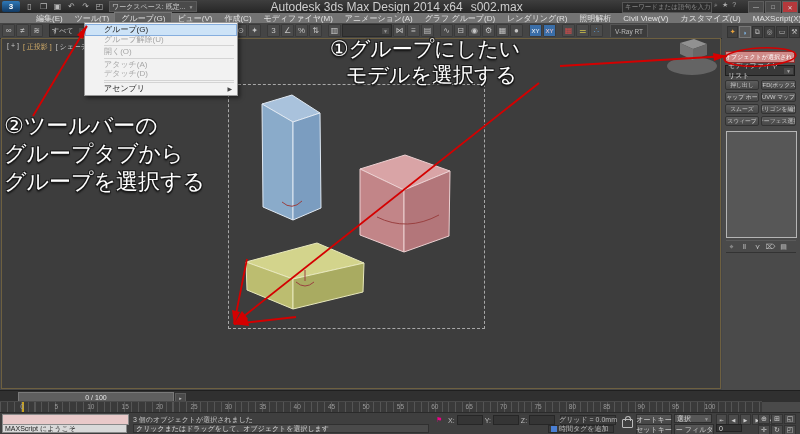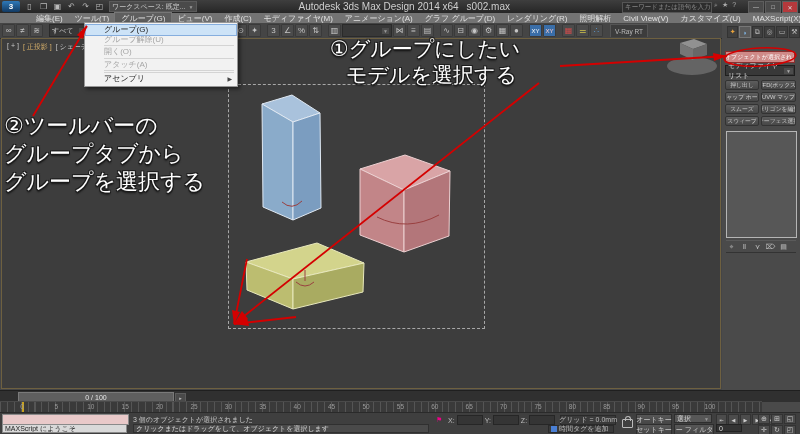--- a/index.html
+++ b/index.html
@@ -10,21 +10,21 @@
   #titlebar{position:absolute;left:0;top:0;width:800px;height:13px;
     background:linear-gradient(#3e3e3e,#262626);display:flex;align-items:center;font-size:8px;color:#c9c9c9;}
   #maxlogo{width:18px;height:11px;margin-left:2px;border-radius:2px;
     background:linear-gradient(#2f79b8,#123a63);color:#fff;font-size:8px;font-weight:bold;
     display:flex;align-items:center;justify-content:center;}
   #qat{display:flex;align-items:center;margin-left:4px;gap:3px;}
   .qicon{width:11px;height:10px;font-size:8px;color:#bbb;display:flex;align-items:center;justify-content:center;}
   #workspace-dd{margin-left:4px;height:9px;min-width:62px;background:#4a4a4a;border:1px solid #5a5a5a;
     display:flex;align-items:center;font-size:7px;color:#ccc;padding:0 2px;gap:3px;}
   #workspace-dd .dda{font-size:5px;color:#999;}
-  #wintitle{margin-left:102px;font-size:10px;color:#cfcfcf;white-space:nowrap;}
+  #wintitle{margin-left:74px;font-size:12px;color:#cfcfcf;white-space:nowrap;}
   #wintitle b{font-weight:normal;margin-left:8px;}
   #searchwrap{position:absolute;left:622px;top:2px;width:88px;height:9px;background:#2d2d2d;
     border:1px solid #555;display:flex;align-items:center;}
   #search-input{font-size:6.5px;color:#8f8f8f;padding-left:2px;white-space:nowrap;overflow:hidden;}
   #infocenter{position:absolute;left:714px;top:1px;display:flex;gap:4px;font-size:7px;color:#aaa;}
   #winbtns{position:absolute;right:2px;top:1px;display:flex;gap:1px;}
   .wbtn{width:14px;height:10px;background:#4a4a4a;border:1px solid #5e5e5e;color:#ddd;
     font-size:6px;display:flex;align-items:center;justify-content:center;}
   .wbtn.close{background:#b5393c;}
   
@@ -296,20 +296,21 @@
     </g>
   </svg>
 
   <div id="gmenu">
       <div class="grow hl">グループ(G)</div>
       <div class="grow disabled">グループ解除(U)</div>
       <div class="gsep"></div>
       <div class="grow disabled">開く(O)</div>
       <div class="gsep"></div>
       <div class="grow disabled">アタッチ(A)</div>
+      <div class="grow disabled">デタッチ(D)</div>
       <div class="gsep"></div>
       <div class="gsep"></div>
       <div class="grow">アセンブリ<span class="sub">▶</span></div>
     </div>
 
   <div id="cmdpanel">
     <div id="cptabs">
         <div class="cptab" style="color: rgb(232, 163, 61);">✦</div>
         <div class="cptab active" style="color: rgb(127, 178, 224);">◗</div>
         <div class="cptab" style="color: rgb(187, 187, 187);">⧉</div>

